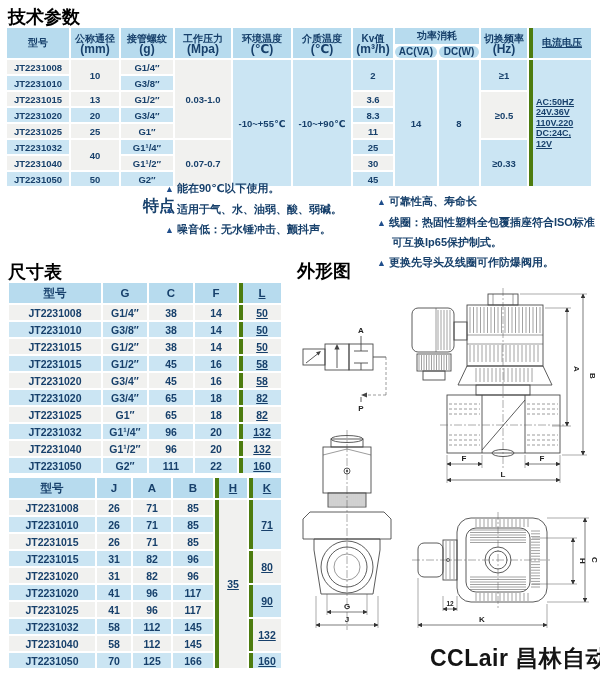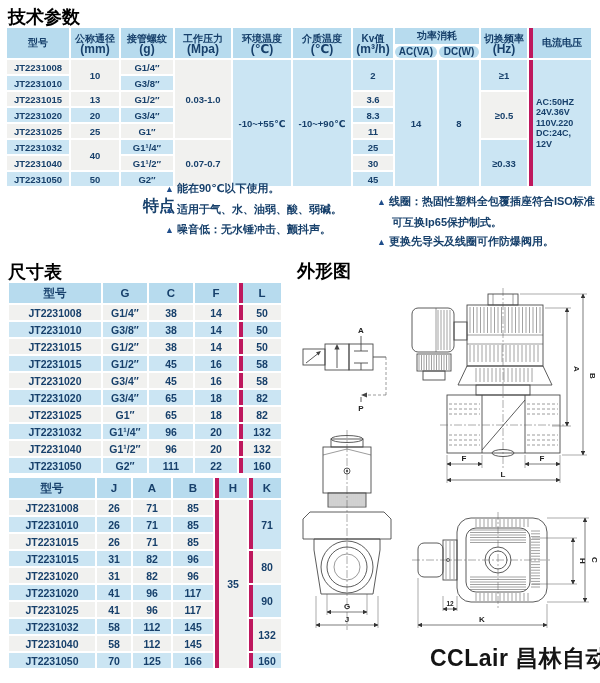--- a/index.html
+++ b/index.html
@@ -17,21 +17,21 @@
   #spec-table .hl{font-size:10px;line-height:12px;}
   #spec-table .hu{font-size:12px;line-height:9px;font-weight:bold;}
   #spec-table thead tr:first-child th{height:16px;}
   #spec-table thead tr:last-child th{height:11px;font-size:9px;border-radius:6px;}
   
   .dimtbl td{height:15px;font-size:10.5px;}
   .dimtbl th{background:#b7dbee;height:20px;}
   .dimtbl .hl{font-size:11.5px;}
   td.gg{background:#f1f1ef;}
   td.bb{background:#cbe5f3;}
-  .sep{border-left:4px solid #be185d;}
+  .sep{border-left:4px solid #4d7c0f;text-decoration:underline;}
   .left{text-align:left !important;padding-left:3px !important;}
   .pre{white-space:pre-line;font-size:9px !important;line-height:10.5px !important;}
   
   #features-label{position:absolute;left:143px;top:196px;font-size:16px;font-weight:bold;color:#17406b;}
   ul.feat{position:absolute;margin:0;padding:0;list-style:none;color:#17406b;font-weight:bold;
       font-size:11px;line-height:19.5px;}
   ul.feat li{padding-left:15px;text-indent:-15px;}
   .tri{font-size:9px;margin-right:3px;color:#1f4e8c;}
   #feat-left{left:165px;top:179px;width:205px;}
   #feat-right{left:377px;top:192px;width:220px;}
@@ -186,20 +186,21 @@
 
   <div id="features-label">特点</div>
 
   <ul id="feat-left" class="feat">
     <li><span class="tri">▲</span><span>能在90℃以下使用。</span></li>
     <li><span class="tri">▲</span><span>适用于气、水、油弱、酸、弱碱。</span></li>
     <li><span class="tri">▲</span><span>噪音低：无水锤冲击、颤抖声。</span></li>
   </ul>
 
   <ul id="feat-right" class="feat">
+    <li><span class="tri">▲</span><span>可靠性高、寿命长</span></li>
     <li><span class="tri">▲</span><span>线圈：热固性塑料全包覆插座符合ISO标准可互换Ip65保护制式。</span></li>
     <li><span class="tri">▲</span><span>更换先导头及线圈可作防爆阀用。</span></li>
   </ul>
 
   <div class="sec-title" style="left:8px;top:260px;">尺寸表</div>
 
   <div class="sec-title" style="left:297px;top:259px;">外形图</div>
 
   <div id="dim1" class="tblwrap dimtbl" style="left:7px;top:281px;">
       <table class="dt">

